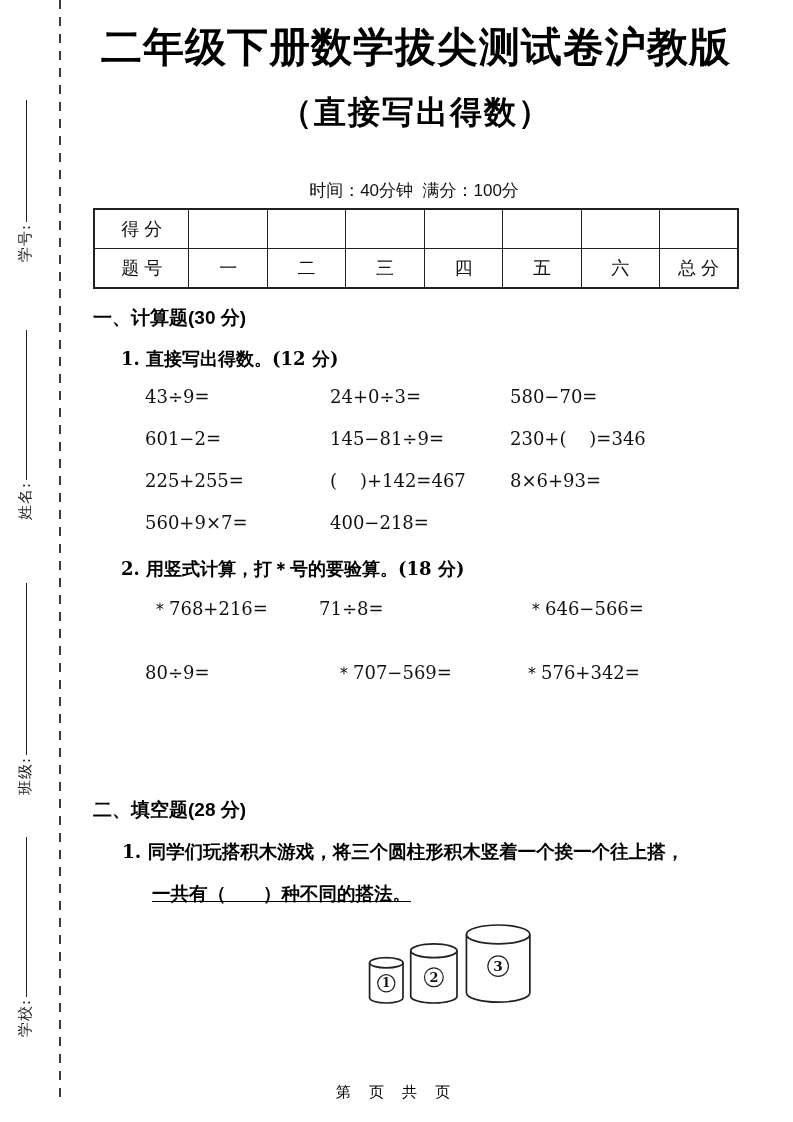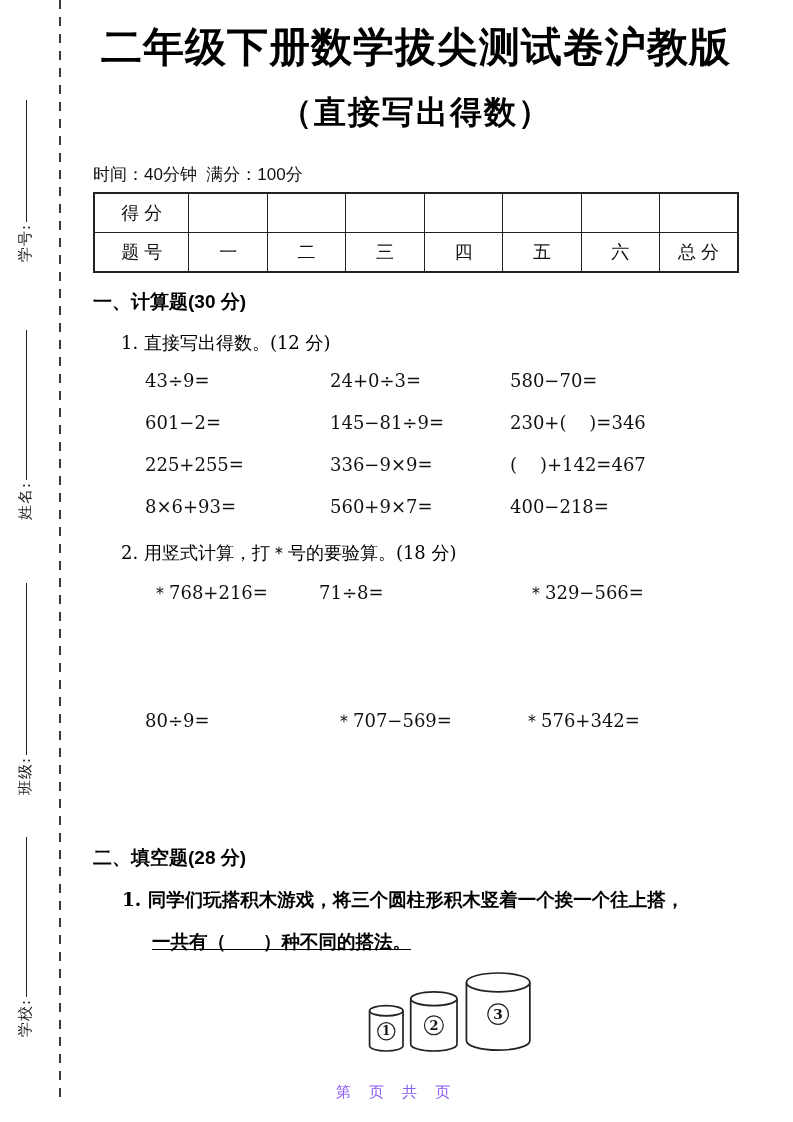--- a/index.html
+++ b/index.html
@@ -37,21 +37,21 @@
   .title {
     margin-top:24px; text-align:center;
     font-size:41px; font-weight:bold; letter-spacing:1px; line-height:1.15;
     color:#000000;
   }
   .subtitle {
     margin-top:20px; text-align:center;
     font-size:32px; font-weight:bold; letter-spacing:2px; color:#000;
   }
   .exam-meta {
-    margin-top:28px; text-align:left; padding-right:4px;
+    margin-top:44px; text-align:center; padding-right:4px;
     font-size:17px; white-space:pre; color:#111;
   }
 
   table.score-table {
     margin-top:6px; width:100%;
     border-collapse:collapse; table-layout:fixed;
     border:2.5px solid #222;
   }
   table.score-table td {
     border:1.5px solid #222; height:36px;
@@ -59,47 +59,47 @@
     font-size:18px; white-space:pre; color:#111;
   }
   td.col-first { width:14.2%; }
 
   .sec-heading {
     margin-top:16px; font-size:19px; font-weight:bold; color:#000;
     font-family:"Liberation Sans", sans-serif;
   }
   .q-label {
     margin-top:16px; padding-left:28px;
-    font-size:18px; font-weight:normal; color:#000;
+    font-size:18px; font-weight:bold; color:#000;
     font-family:"DejaVu Serif", serif;
   }
   .expr-grid {
     display:grid; padding-left:52px; row-gap:18px;
     font-family:"DejaVu Serif", serif; font-size:18px; line-height:24px;
     color:#111;
   }
   .expr-grid .expr { white-space:pre; }
   .grid-q1 { margin-top:14px; grid-template-columns:185px 180px 1fr; }
   .grid-q2a { margin-top:16px; padding-left:58px; grid-template-columns:168px 208px 1fr; }
-  .grid-q2b { margin-top:104px; grid-template-columns:190px 188px 1fr; }
+  .grid-q2b { margin-top:40px; grid-template-columns:190px 188px 1fr; }
 
   .sec2-heading { margin-top:112px; }
   .fill-line1 {
     margin-top:16px; padding-left:29px;
     font-size:18.5px; font-weight:bold; line-height:26px;
     font-family:"DejaVu Serif", serif; white-space:pre; color:#000;
   }
   .fill-line2 { padding-left:59px;text-decoration:underline; }
 
   .figure-wrap { margin-top:12px; margin-left:272px; width:172px; }
   .figure-wrap svg { display:block; }
 
   .page-footer {
     position:absolute; left:0; top:1083px; width:793px;
-    text-align:center; font-size:15px; color:#8b5cf6;
+    text-align:center; font-size:15px; color:#000000;
     letter-spacing:7px; white-space:pre;
   }
 </style>
 </head>
 <body>
 
 <div class="paper">
 
   <div class="binding-line"></div>
 
@@ -155,33 +155,32 @@
     <div class="q-label">1. 直接写出得数。(12 分)</div>
 
     <div class="expr-grid grid-q1">
       <span class="expr">43÷9=</span>
       <span class="expr">24+0÷3=</span>
       <span class="expr">580−70=</span>
       <span class="expr">601−2=</span>
       <span class="expr">145−81÷9=</span>
       <span class="expr">230+(    )=346</span>
       <span class="expr">225+255=</span>
-      <span class="expr">336−9×9=</span>
       <span class="expr">(    )+142=467</span>
       <span class="expr">8×6+93=</span>
       <span class="expr">560+9×7=</span>
       <span class="expr">400−218=</span>
     </div>
 
     <div class="q-label" style="margin-top:22px">2. 用竖式计算，打＊号的要验算。(18 分)</div>
 
     <div class="expr-grid grid-q2a">
       <span class="expr">＊768+216=</span>
       <span class="expr">71÷8=</span>
-      <span class="expr">＊329−566=</span>
+      <span class="expr">＊646−566=</span>
     </div>
 
     <div class="expr-grid grid-q2b">
       <span class="expr">80÷9=</span>
       <span class="expr">＊707−569=</span>
       <span class="expr">＊576+342=</span>
     </div>
 
     <div class="sec-heading sec2-heading">二、填空题(28 分)</div>
     <div class="fill-line1">1. 同学们玩搭积木游戏，将三个圆柱形积木竖着一个挨一个往上搭，</div>

